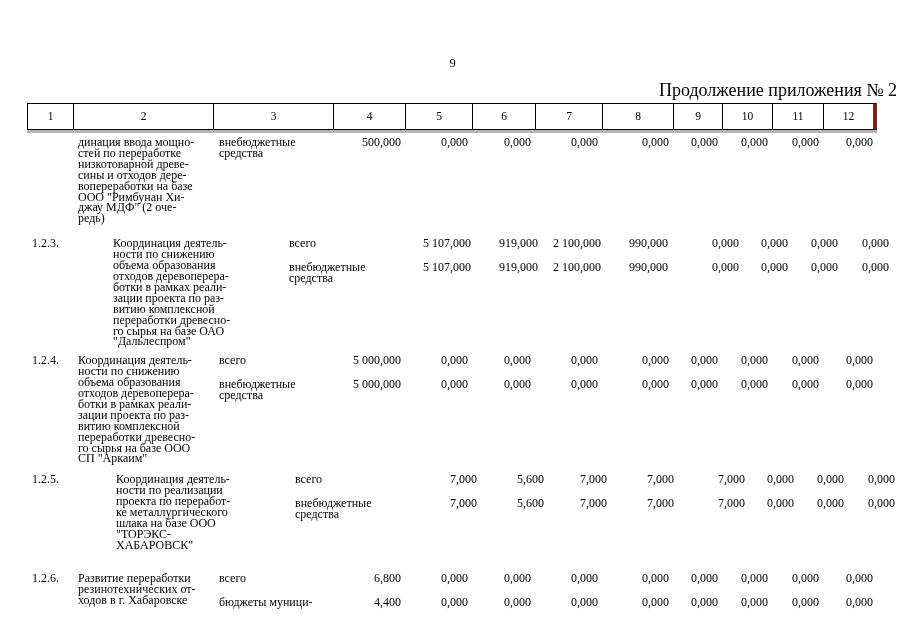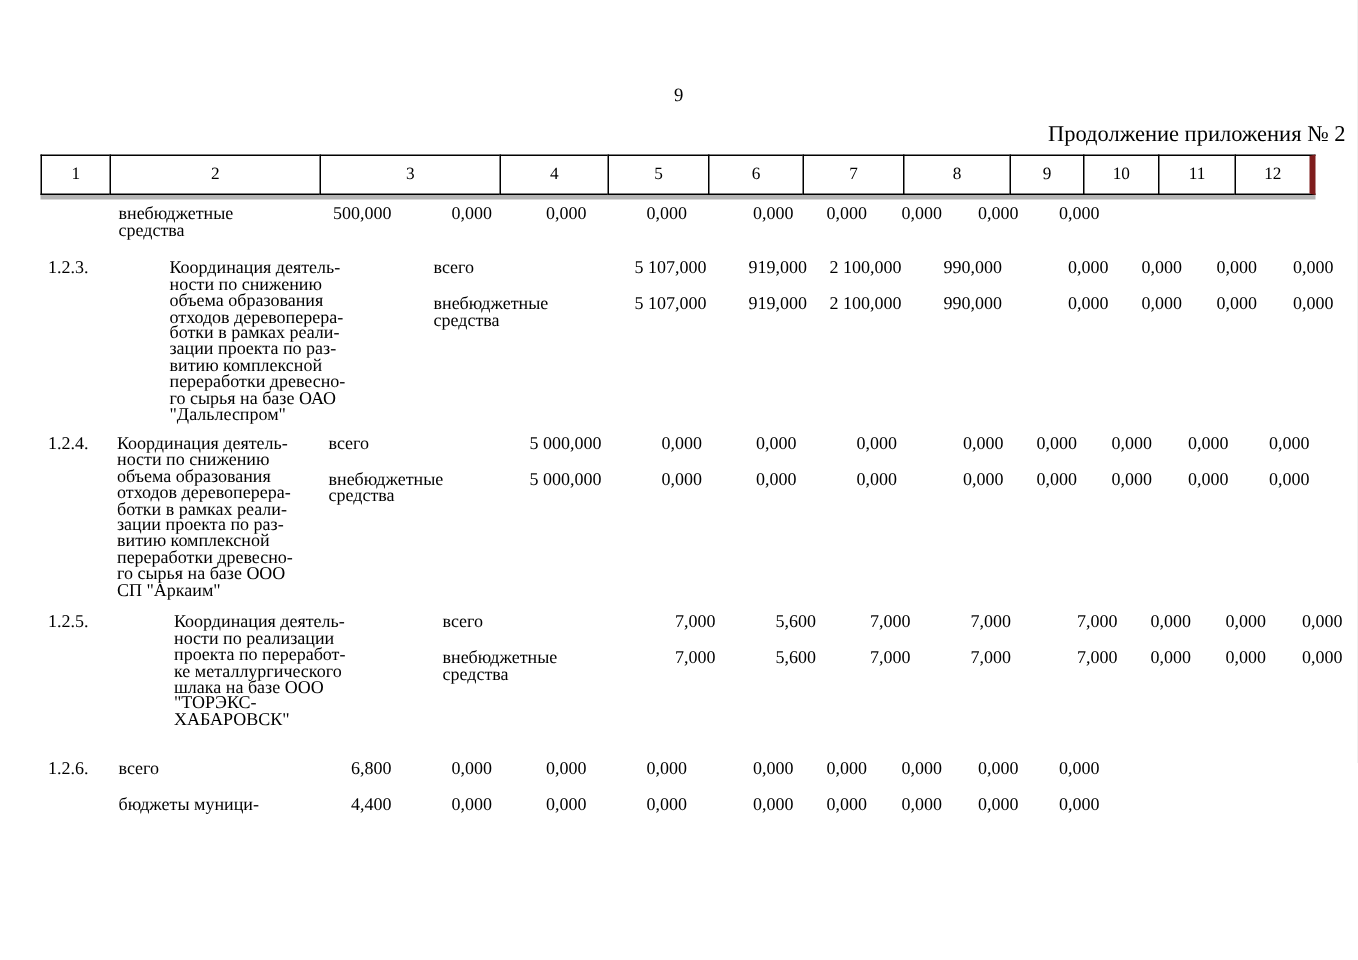--- a/index.html
+++ b/index.html
@@ -12,21 +12,21 @@
     color:#000;
     font-size:12px;
     line-height:10.9px;
   }
   .page-number {
     position:absolute; top:57px; left:0; width:100%;
     text-align:center; font-size:12.5px; line-height:13px;
   }
   .continuation-note {
     position:absolute; top:84px; right:8px;
-    font-size:15px; line-height:13px;
+    font-size:18px; line-height:13px;
   }
   .table-area { position:absolute; left:27px; top:103px; width:850px; }
 
   .hdr-row {
     display:grid;
     grid-template-columns:46px 140px 120px 72px 67px 63px 67px 71px 49px 50px 51px 54px;
   }
   .hcell {
     box-sizing:border-box;
     border-top:1px solid #000;
@@ -83,20 +83,28 @@
       <div class="hcell">8</div>
       <div class="hcell">9</div>
       <div class="hcell">10</div>
       <div class="hcell">11</div>
       <div class="hcell">12</div>
     </div>
     <div class="gray-rule"></div>
 
     <div class="block r0">
       <div class="c1"></div>
+      <div class="c2">динация ввода мощно-
+стей по переработке
+низкотоварной древе-
+сины и отходов дере-
+вопереработки на базе
+ООО "Римбунан Хи-
+джау МДФ" (2 оче-
+редь)</div>
       <div>
         <div class="fund-row">
           <div class="src">внебюджетные
 средства</div>
         <div class="val">500,000</div>
             <div class="val">0,000</div>
             <div class="val">0,000</div>
             <div class="val">0,000</div>
             <div class="val">0,000</div>
             <div class="val">0,000</div>
@@ -222,20 +230,23 @@
             <div class="val">0,000</div>
             <div class="val">0,000</div>
             <div class="val">0,000</div>
             <div class="val">0,000</div>
           </div>
       </div>
     </div>
 
     <div class="block r4">
       <div class="c1">1.2.6.</div>
+      <div class="c2">Развитие переработки
+резинотехнических от-
+ходов в г. Хабаровске</div>
       <div>
         <div class="fund-row">
           <div class="src">всего</div>
         <div class="val">6,800</div>
             <div class="val">0,000</div>
             <div class="val">0,000</div>
             <div class="val">0,000</div>
             <div class="val">0,000</div>
             <div class="val">0,000</div>
             <div class="val">0,000</div>

